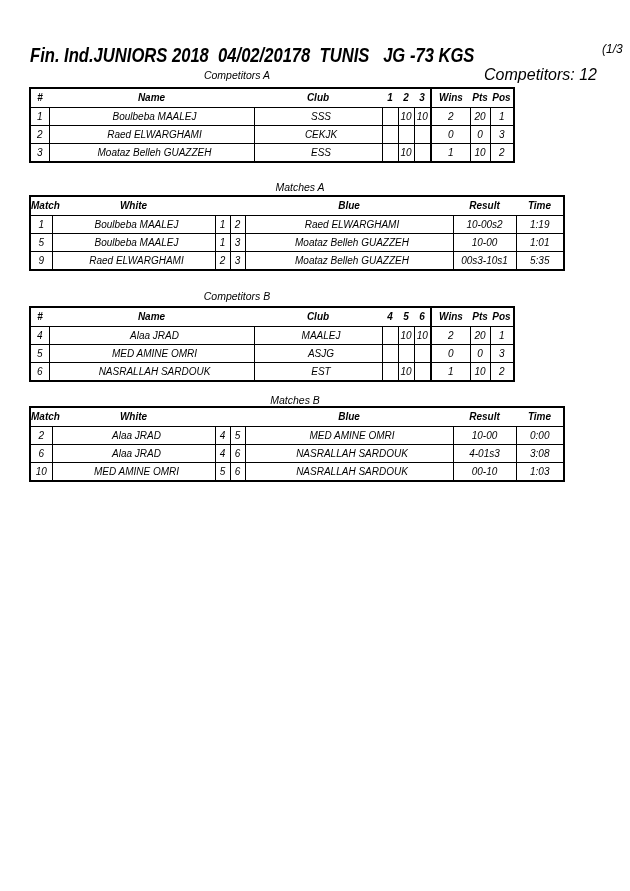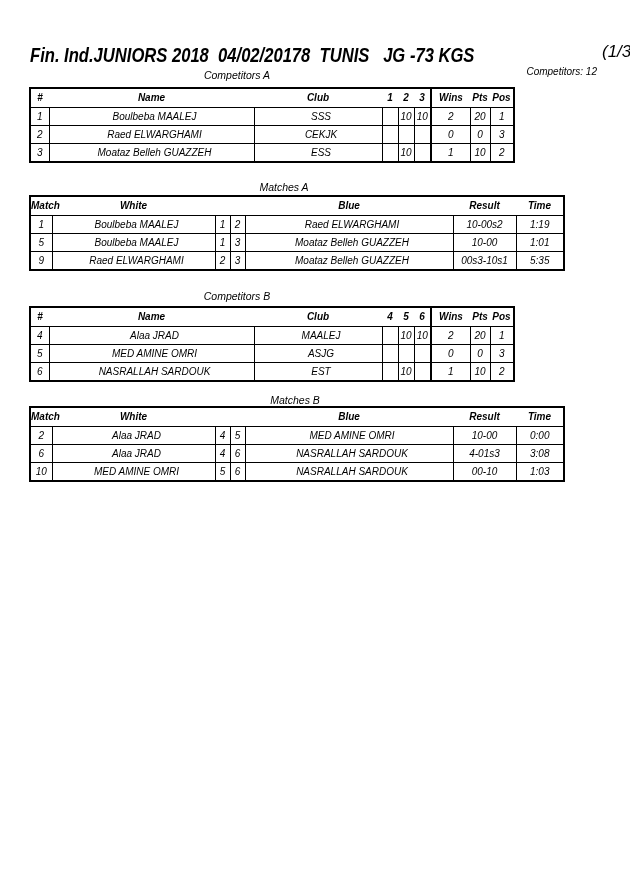--- a/index.html
+++ b/index.html
@@ -24,41 +24,41 @@
     font-weight: bold;
     line-height: 1.1;
     white-space: pre;
     transform: scaleX(0.79);
     transform-origin: 0 0;
   }
   .page-no {
     position: absolute;
     left: 602px;
     top: 42px;
-    font-size: 17px;
+    font-size: 12px;
     white-space: nowrap;
   }
   .comp-count {
     position: absolute;
     right: 33px;
     top: 66px;
-    font-size: 10px;
+    font-size: 16px;
     line-height: 1.1;
     white-space: nowrap;
   }
   .section-label {
     position: absolute;
     font-size: 10.5px;
     font-weight: normal;
     line-height: 1.1;
     white-space: nowrap;
     transform: translateX(-50%);
   }
   .lbl-comp-a { left: 237px; top: 70px; }
-  .lbl-match-a { left: 284px; top: 182px; }
+  .lbl-match-a { left: 300px; top: 182px; }
   .lbl-comp-b { left: 237px; top: 291px; }
   .lbl-match-b { left: 295px; top: 395px; }
 
   table.rpt {
     position: absolute;
     border-collapse: collapse;
     table-layout: fixed;
     border: 2px solid #000;
     background: #fff;
   }

